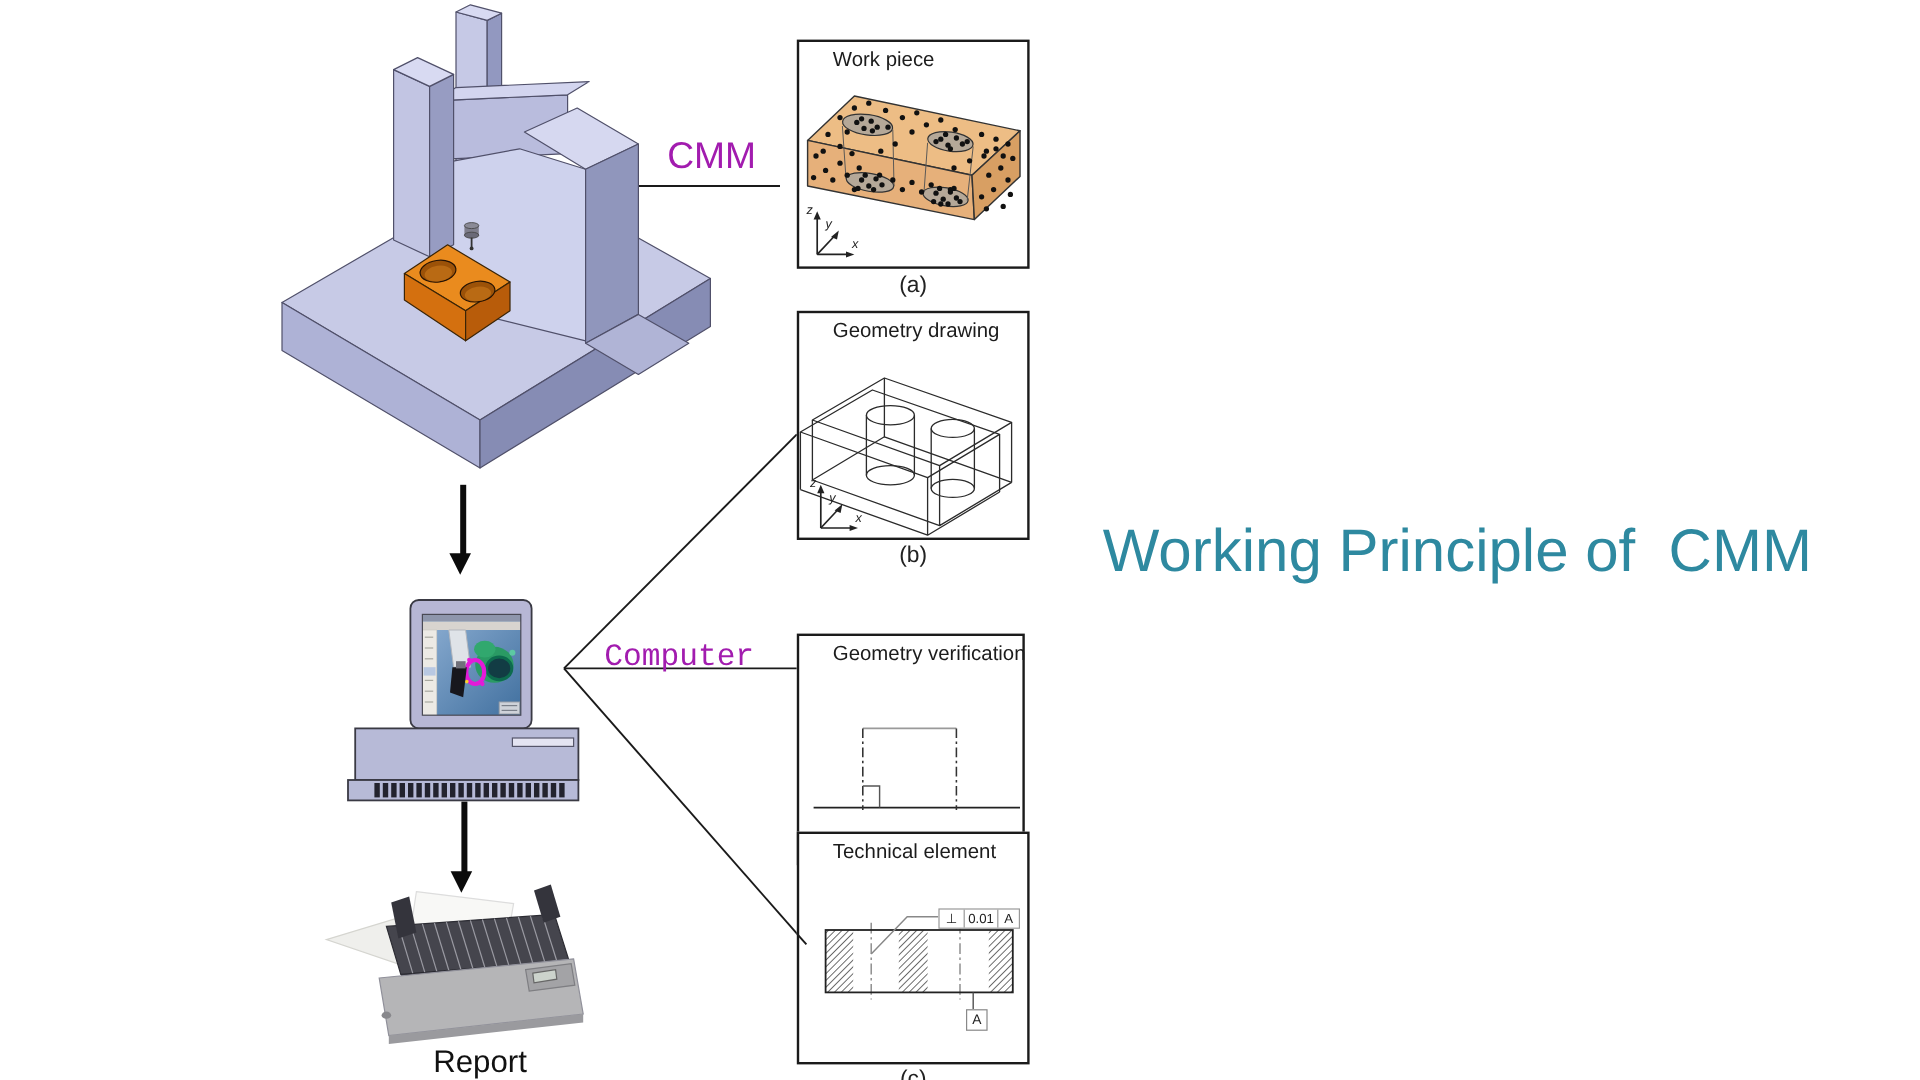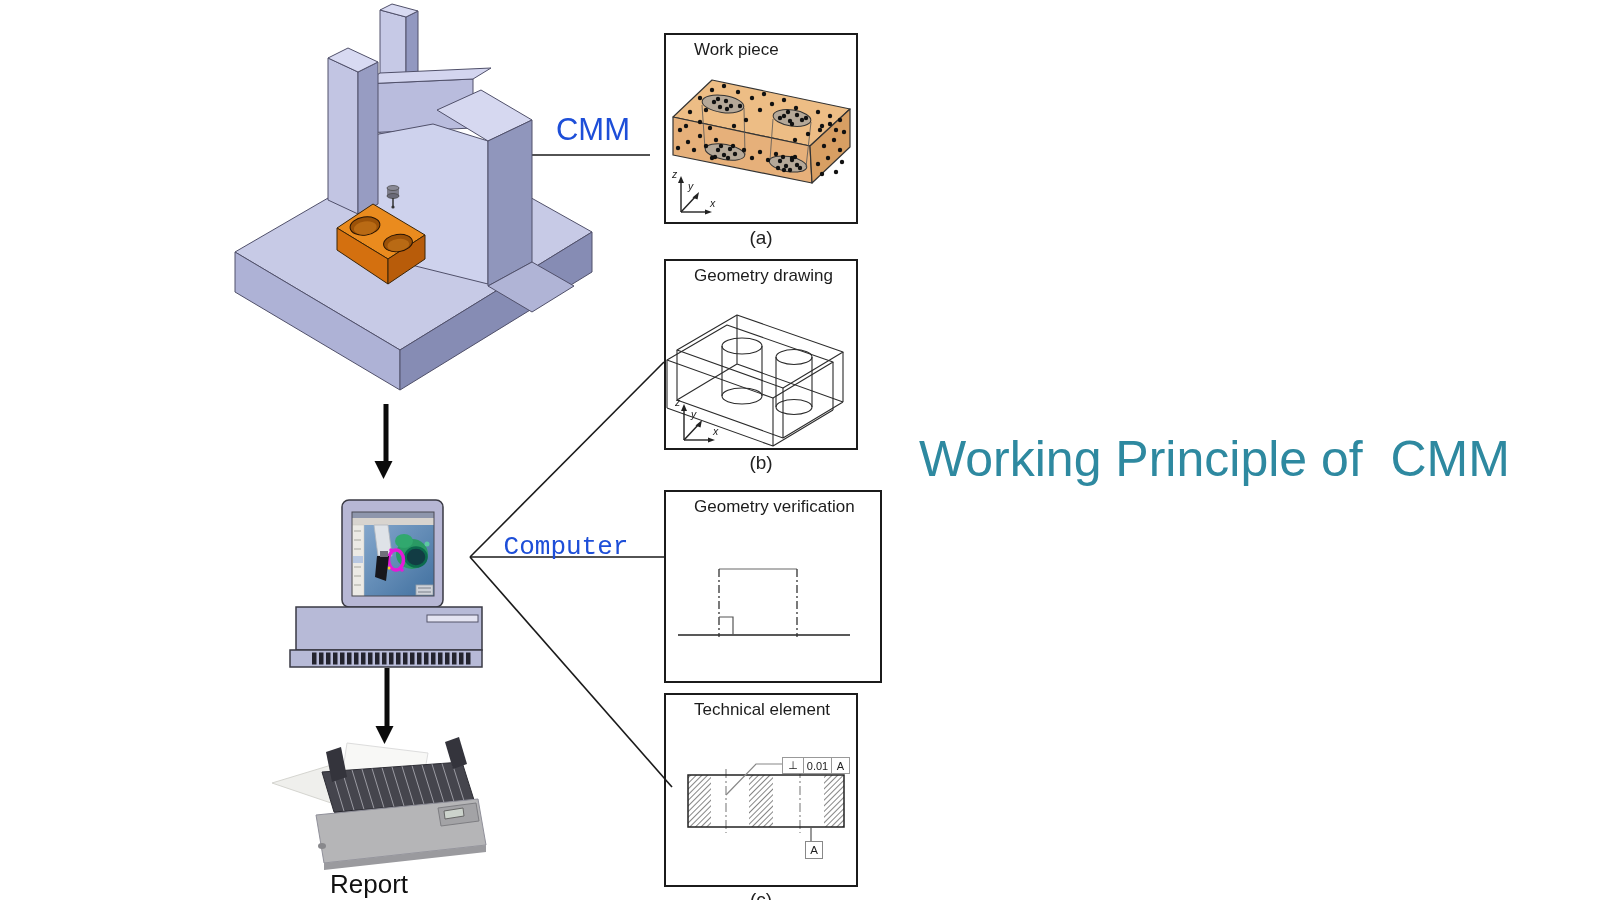--- a/index.html
+++ b/index.html
@@ -4,24 +4,24 @@
 <style>
   html,body{margin:0;padding:0;background:#fff;}
   body{width:1600px;height:900px;overflow:hidden;position:relative;
        font-family:"Liberation Sans", sans-serif;}
   #canvas{position:absolute;left:0;top:0;width:1600px;height:900px;background:#fff;}
   #bg-art{position:absolute;left:0;top:0;z-index:1;}
   .panel{position:absolute;z-index:2;background:#fff;border:2px solid #1b1b1b;box-sizing:border-box;}
   .panel svg{position:absolute;left:-2px;top:-2px;}
   .panel-title{position:absolute;left:11px;top:5px;font-size:17px;color:#1c1c1c;z-index:3;white-space:nowrap;margin-left:17px;}
   .caption{position:absolute;z-index:3;width:194px;text-align:center;font-size:19px;color:#222;}
-  .conn-label{position:absolute;z-index:3;color:#1d4ed8;text-align:center;}
+  .conn-label{position:absolute;z-index:3;color:#a21caf;text-align:center;}
   #cmm-label{left:550px;top:112px;width:86px;font-size:31px;}
   #computer-label{left:498px;top:532px;width:136px;font-size:26px;font-family:Liberation Mono, monospace;}
-  #report-label{left:330px;top:869px;width:140px;font-size:26px;color:#111;z-index:3;text-align:left;position:absolute;}
+  #report-label{left:330px;top:869px;width:140px;font-size:26px;color:#111;z-index:3;text-align:center;position:absolute;}
   #slide-title{position:absolute;left:919px;top:430px;z-index:3;font-size:50px;font-weight:normal;
                letter-spacing:0px;white-space:pre;}
   
   #fcf{position:absolute;left:116px;top:62px;z-index:4;display:flex;flex-direction:row;
        background:#fff;border:1px solid #999;height:15px;align-items:stretch;}
   #fcf .cell{display:flex;align-items:center;justify-content:center;font-size:11px;color:#222;}
   #fcf .c1{width:20px;}
   #fcf .c2{width:27px;border-left:1px solid #999;}
   #fcf .c3{width:17px;border-left:1px solid #999;}
   #datum-box{position:absolute;left:139px;top:146px;width:16px;height:16px;z-index:4;
@@ -340,21 +340,21 @@
       <polygon points="695.5,425.5 700.5,427.5 702,420" fill="#222" stroke="none"></polygon>
     </g>
     <text class="axis-label" x="675" y="406">z</text>
     <text class="axis-label" x="691" y="418">y</text>
     <text class="axis-label" x="713" y="435">x</text>
   </svg>
   <div class="panel-title">Geometry drawing</div>
 </div>
 <div class="caption" style="left:664px;top:452px;">(b)</div>
 
-<div class="panel" id="panel-v" style="left:664px;top:490px;width:218px;height:193px;">
+<div class="panel" id="panel-v" style="left:664px;top:528px;width:190px;height:193px;">
   <svg width="194" height="193" viewBox="664 500 194 193">
     <line x1="678" y1="645" x2="850" y2="645" stroke="#222" stroke-width="1.5"></line>
     <line x1="719" y1="579" x2="797" y2="579" stroke="#9a9a9a" stroke-width="1.5"></line>
     <line x1="719" y1="579" x2="719" y2="647" stroke="#333" stroke-width="1.3" stroke-dasharray="8 3 2 3"></line>
     <line x1="797" y1="579" x2="797" y2="647" stroke="#333" stroke-width="1.3" stroke-dasharray="8 3 2 3"></line>
     <polyline points="719,627 733,627 733,645" fill="none" stroke="#555" stroke-width="1.2"></polyline>
   </svg>
   <div class="panel-title">Geometry verification</div>
 </div>
 

